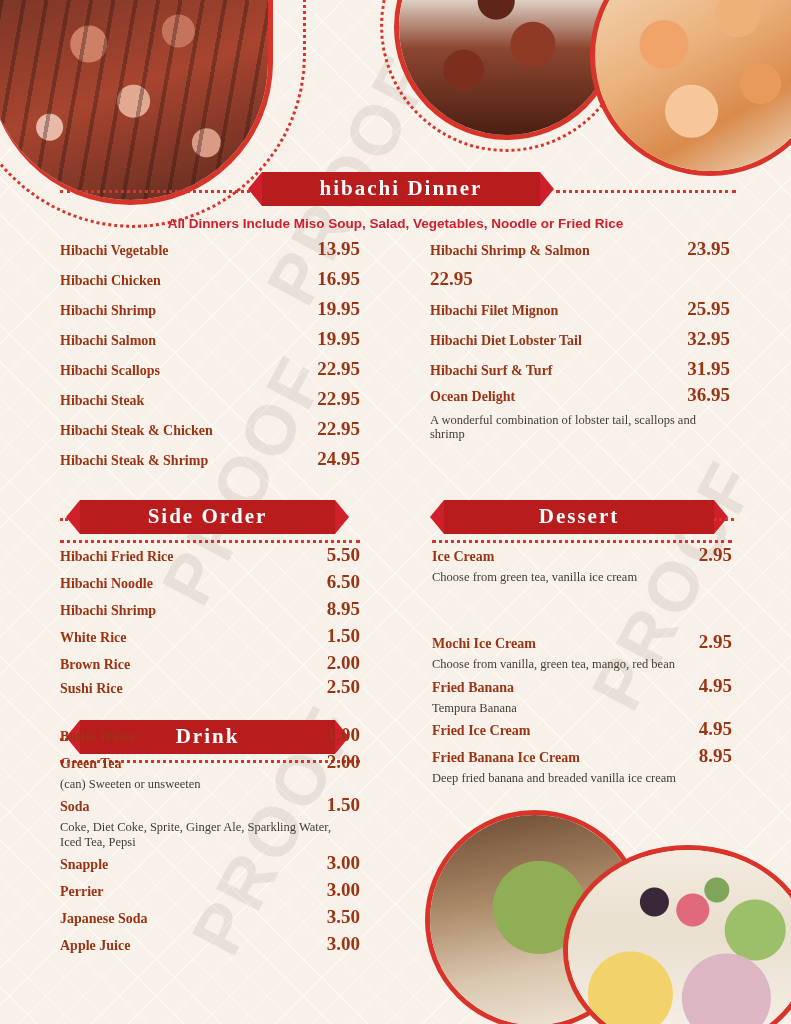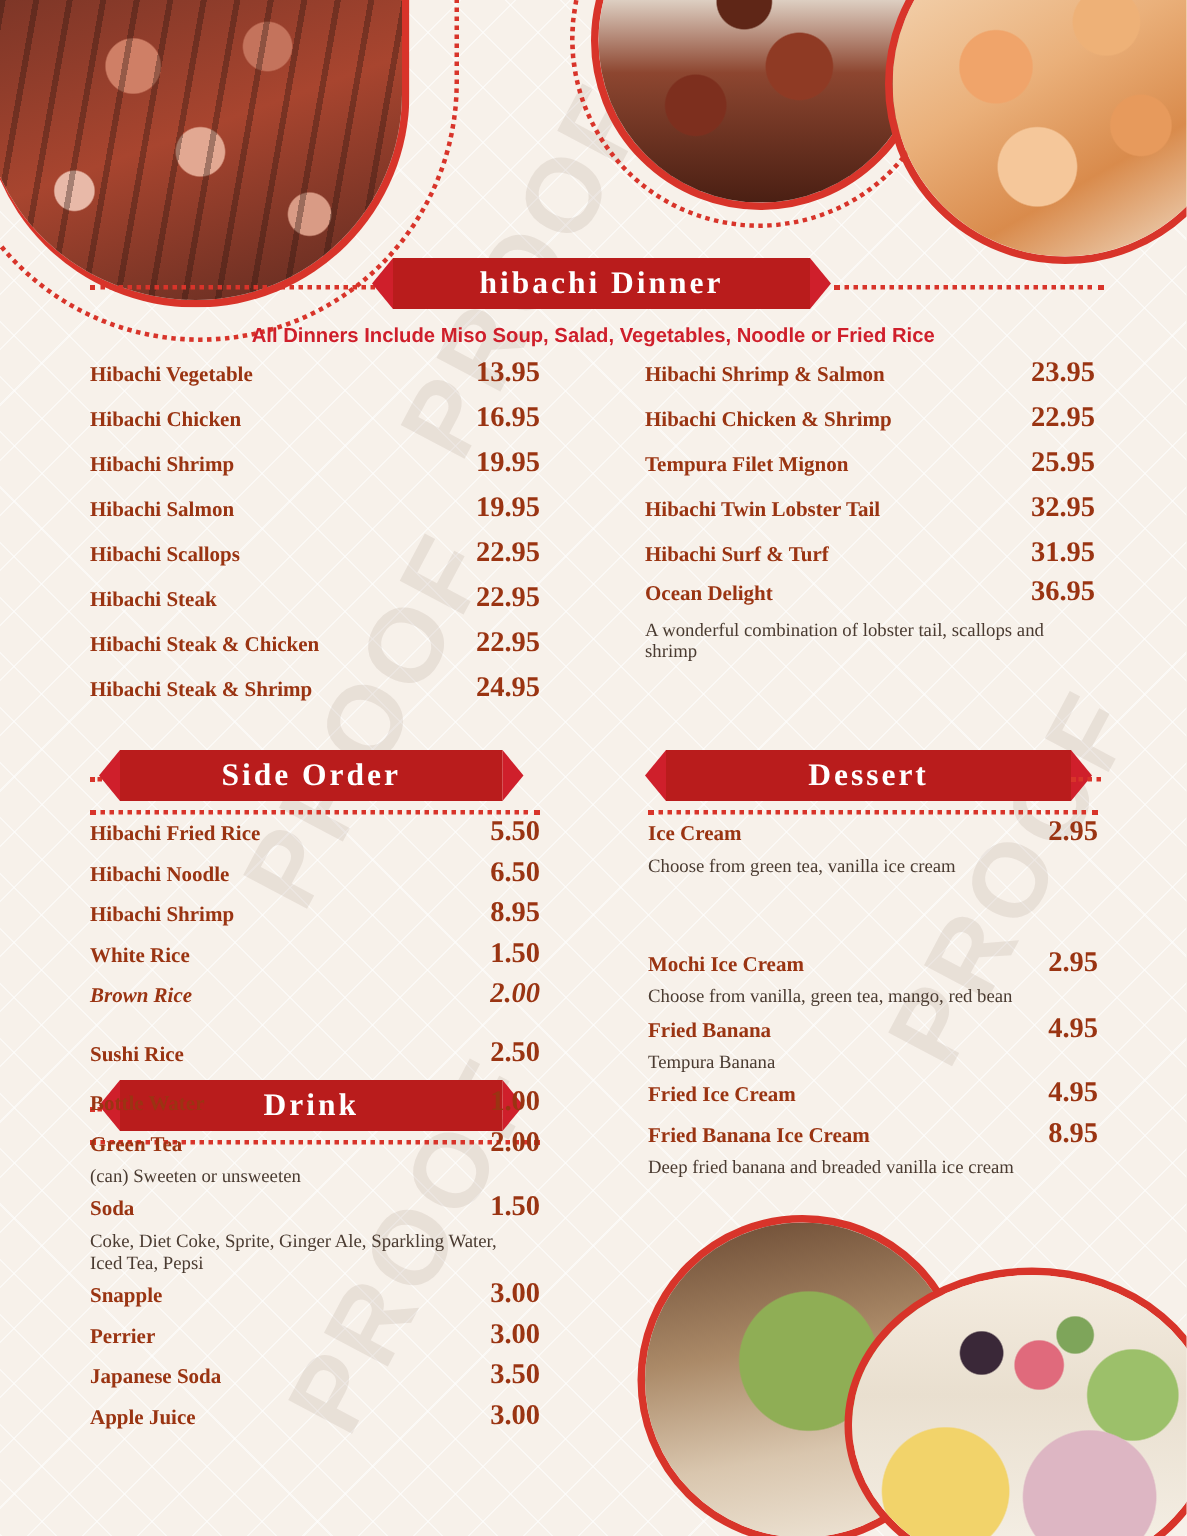--- a/index.html
+++ b/index.html
@@ -254,29 +254,28 @@
       <span class="item-name">Hibachi Steak &amp; Shrimp</span>
       <span class="item-price">24.95</span>
     </div>
   </div>
 <div class="col" id="dinner-right" style="left:430px;top:238px;width:300px;">
     <div class="item-row" style="margin-bottom: 8px;">
       <span class="item-name">Hibachi Shrimp &amp; Salmon</span>
       <span class="item-price">23.95</span>
     </div>
     <div class="item-row" style="margin-bottom: 8px;">
-      <span class="item-name">Hibachi Chicken &amp; Shrimp</span>
       <span class="item-price">22.95</span>
     </div>
     <div class="item-row" style="margin-bottom: 8px;">
-      <span class="item-name">Tempura Filet Mignon</span>
+      <span class="item-name">Hibachi Filet Mignon</span>
       <span class="item-price">25.95</span>
     </div>
     <div class="item-row" style="margin-bottom: 8px;">
-      <span class="item-name">Hibachi Twin Lobster Tail</span>
+      <span class="item-name">Hibachi Diet Lobster Tail</span>
       <span class="item-price">32.95</span>
     </div>
     <div class="item-row" style="margin-bottom: 4px; gap: 12px;">
       <span class="item-name">Hibachi Surf &amp; Turf</span>
       <span class="item-price">31.95</span>
     </div>
     <div class="item-row" style="margin-bottom: 8px;">
       <span class="item-name">Ocean Delight</span>
       <span class="item-price">36.95</span>
     </div>
@@ -298,21 +297,21 @@
       <span class="item-price">6.50</span>
     </div>
     <div class="item-row" style="margin-bottom: 5px;">
       <span class="item-name">Hibachi Shrimp</span>
       <span class="item-price">8.95</span>
     </div>
     <div class="item-row" style="margin-bottom: 5px;">
       <span class="item-name">White Rice</span>
       <span class="item-price">1.50</span>
     </div>
-    <div class="item-row" style="margin-bottom: 17px; font-style: italic;">
+    <div class="item-row" style="margin-bottom: 2px;">
       <span class="item-name">Brown Rice</span>
       <span class="item-price">2.00</span>
     </div>
     <div class="item-row" style="margin-bottom: 5px;">
       <span class="item-name">Sushi Rice</span>
       <span class="item-price">2.50</span>
     </div>
   </div>
 
 <div class="banner" style="left:444px;top:500px;width:270px;">

